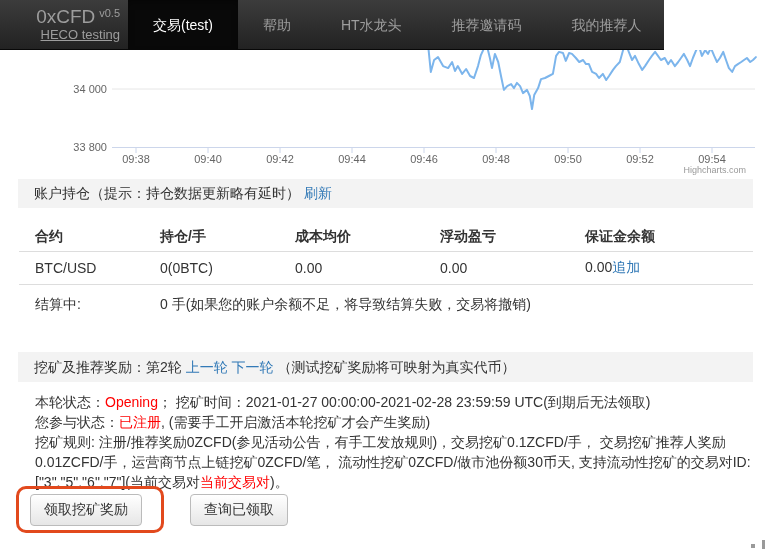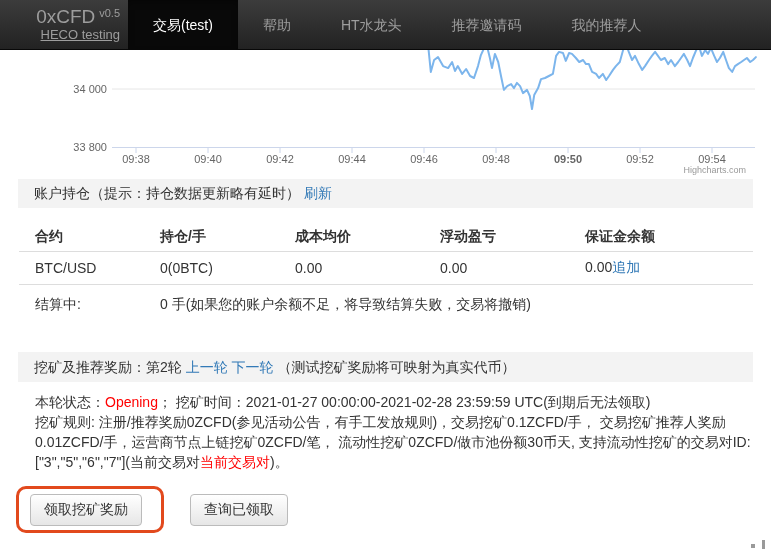--- a/index.html
+++ b/index.html
@@ -1,21 +1,21 @@
 <!DOCTYPE html>
 <html><head>
 <meta charset="utf-8">
 <style>
   * { margin:0; padding:0; box-sizing:border-box; }
   html,body { width:771px; height:553px; background:#fff; overflow:hidden; }
   body { font-family:"Liberation Sans","DejaVu Sans",sans-serif; color:#333; position:relative; font-size:14px; }
   a { text-decoration:none; }
 
   
-  .navbar { position:absolute; top:0; left:0; width:771px; height:50px;
+  .navbar { position:absolute; top:0; left:0; width:664px; height:50px;
             background:linear-gradient(#3c3c3c,#222); border-bottom:1px solid #080808; }
   .brand { position:absolute; left:18px; top:7px; color:#9d9d9d; line-height:1.1; text-align:right; width:102px; cursor:pointer; }
   .brand .b-main { font-size:19px; }
   .brand .b-ver { font-size:11px; vertical-align:6px; }
   .brand .b-sub { font-size:13px; display:block;text-decoration:underline; }
   .nav-items { position:absolute; left:128px; top:0; height:50px; display:flex; list-style:none; }
   .nav-item { height:50px; line-height:50px; padding:0 25px; color:#9d9d9d; font-size:14px; cursor:pointer; white-space:nowrap; }
   .nav-item.active { background:#090909; color:#fff; box-shadow:inset 0 3px 6px rgba(0,0,0,.3); }
 
   
@@ -93,21 +93,21 @@
       <polyline points="428.0,-5.9 430.8,21.9 434.1,10.0 438.0,7.1 443.1,16.1 448.1,18.1 452.1,12.0 455.0,21.0 457.8,16.1 462.2,23.9 466.1,19.0 470.1,26.0 474.0,28.0 478.0,16.1 480.9,5.1 484.1,-1.9 487.0,-3.9 489.9,8.0 492.0,18.1 494.9,3.9 498.2,12.0 501.0,26.0 503.9,39.9 507.2,36.1 511.1,34.1 514.0,38.1 516.9,32.9 520.1,36.1 523.0,43.1 527.0,39.9 529.8,46.0 532.0,59.0 534.2,45.1 538.1,38.1 541.0,29.1 545.0,28.0 548.9,26.0 552.9,23.9 556.1,5.9 559.0,1.9 563.0,3.0 565.8,10.9 569.1,3.0 572.0,3.9 575.9,8.0 579.2,12.0 583.1,10.0 586.0,14.1 588.9,14.1 592.1,21.9 596.1,23.9 599.0,28.0 602.9,23.9 606.2,30.0 609.0,26.0 613.0,19.9 615.9,16.1 619.8,12.0 623.1,0.1 626.0,-5.9 628.8,1.9 632.1,10.0 635.0,5.9 638.9,14.1 642.2,19.9 645.0,16.1 649.0,10.0 651.9,5.9 655.1,1.9 658.0,5.9 660.9,10.0 664.8,8.0 668.1,14.1 671.0,10.0 674.9,16.1 678.2,12.0 681.0,8.0 683.9,3.9 687.2,10.0 690.0,16.1 692.9,8.0 696.2,0.1 699.0,-3.9 701.9,5.9 705.2,0.1 708.0,3.9 710.9,-1.9 714.2,5.9 717.0,12.0 719.9,8.0 723.2,1.9 726.0,10.0 728.9,18.1 732.2,21.9 735.0,16.1 737.9,14.1 741.2,12.0 744.0,10.0 746.9,8.0 750.2,12.0 753.0,10.0 755.9,7.1" fill="none" stroke="#7cb5ec" stroke-width="2" stroke-linejoin="round" stroke-linecap="round"></polyline>
     </svg>
   <div class="ylab ylab-1">34 000</div>
   <div class="ylab ylab-2">33 800</div>
   <div class="xtick" style="left: 116px;">09:38</div>
   <div class="xtick" style="left: 188px;">09:40</div>
   <div class="xtick" style="left: 260px;">09:42</div>
   <div class="xtick" style="left: 332px;">09:44</div>
   <div class="xtick" style="left: 404px;">09:46</div>
   <div class="xtick" style="left: 476px;">09:48</div>
-  <div class="xtick" style="left: 548px; font-weight: bold;">09:50</div>
+  <div class="xtick" style="left: 548px;">09:50</div>
   <div class="xtick" style="left: 620px;">09:52</div>
   <div class="xtick" style="left: 692px;">09:54</div>
   <div class="credit">Highcharts.com</div>
 </div>
 
 <div class="section-bar bar-positions">
   <span>账户持仓（提示：持仓数据更新略有延时）</span>
   <span> </span>
   <a class="blue-link">刷新</a>
 </div>
@@ -141,20 +141,21 @@
   <span> </span>
   <a class="blue-link">上一轮</a>
   <span> </span>
   <a class="blue-link">下一轮</a>
   <span> </span>
   <span>（测试挖矿奖励将可映射为真实代币）</span>
 </div>
 
 <div class="mining-info">
   <p><span>本轮状态：</span><span class="red">Opening</span><span>；  挖矿时间：2021-01-27 00:00:00-2021-02-28 23:59:59 UTC(到期后无法领取)</span></p>
+  <p><span>您参与状态：</span><span class="red">已注册</span><span>, (需要手工开启激活本轮挖矿才会产生奖励)</span></p>
   <p><span>挖矿规则: 注册/推荐奖励0ZCFD(参见活动公告，有手工发放规则)，交易挖矿0.1ZCFD/手， 交易挖矿推荐人奖励0.01ZCFD/手，运营商节点上链挖矿0ZCFD/笔， 流动性挖矿0ZCFD/做市池份额30币天, 支持流动性挖矿的交易对ID: ["3","5","6","7"](当前交易对</span><span class="red">当前交易对</span><span>)。</span></p>
 </div>
 
 <div class="btn-row">
   <button class="btn">领取挖矿奖励</button>
   <button class="btn">查询已领取</button>
 </div>
 <div class="annotation"></div>
 
 <span class="artifact-a"></span>

